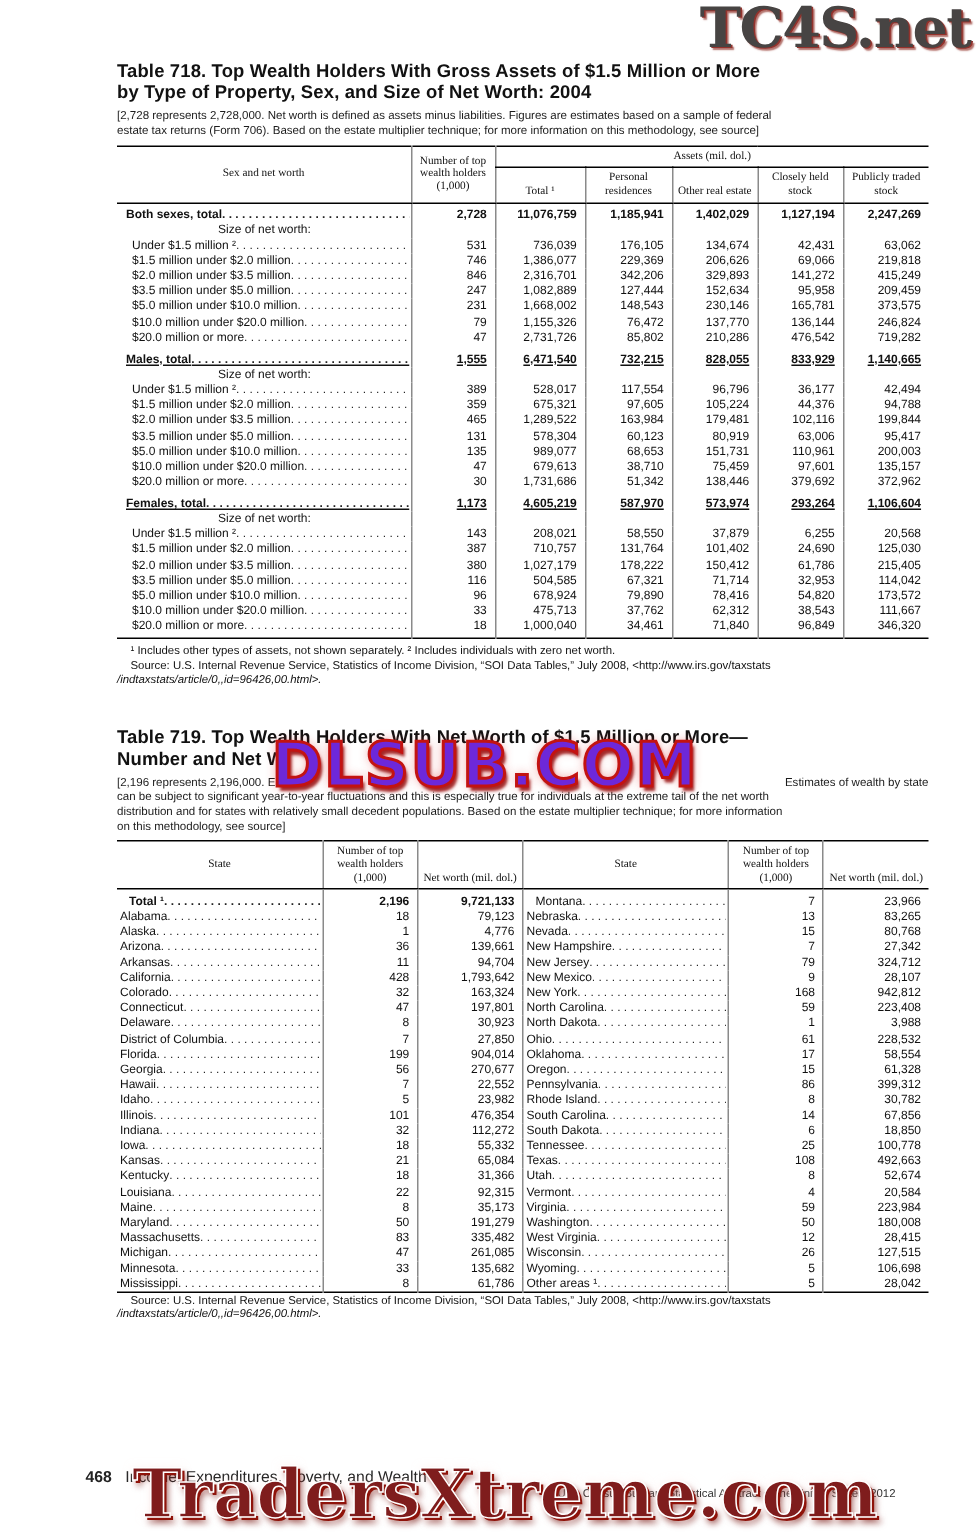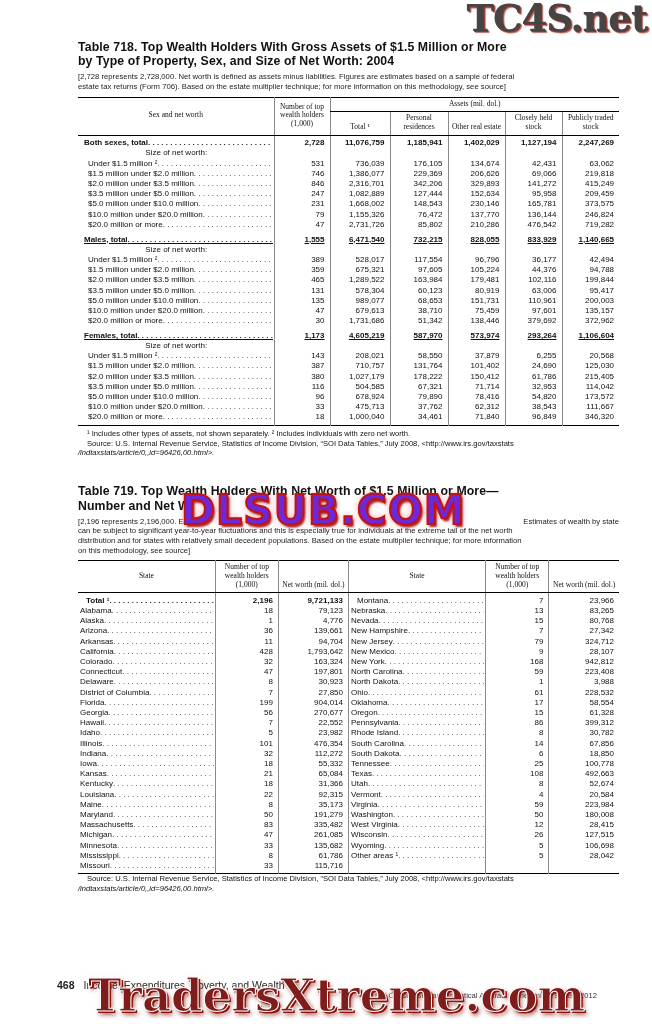--- a/index.html
+++ b/index.html
@@ -1015,33 +1015,20 @@
               <td class="val">61,786</td>
               <td class="stub split">
                 <div class="stubwrap">
                   <span class="lbl">Other areas ¹</span>
                   <span class="dots"></span>
                 </div>
               </td>
               <td class="val">5</td>
               <td class="val">28,042</td>
             </tr>
-            <tr class=" last-row">
-              <td class="stub">
-                <div class="stubwrap">
-                  <span class="lbl">Missouri</span>
-                  <span class="dots"></span>
-                </div>
-              </td>
-              <td class="val">33</td>
-              <td class="val">115,716</td>
-              <td class="stub split"></td>
-              <td class="val"></td>
-              <td class="val"></td>
-            </tr>
           </tbody>
       </table>
 
       <div class="src">Source: U.S. Internal Revenue Service, Statistics of Income Division, “SOI Data Tables,” July 2008, &lt;http://www.irs.gov/taxstats</div>
       <div class="src2">/indtaxstats/article/0,,id=96426,00.html&gt;.</div>
     </section>
 
   </div>
 
   <div class="wm wm-mid">DLSUB.COM</div>

